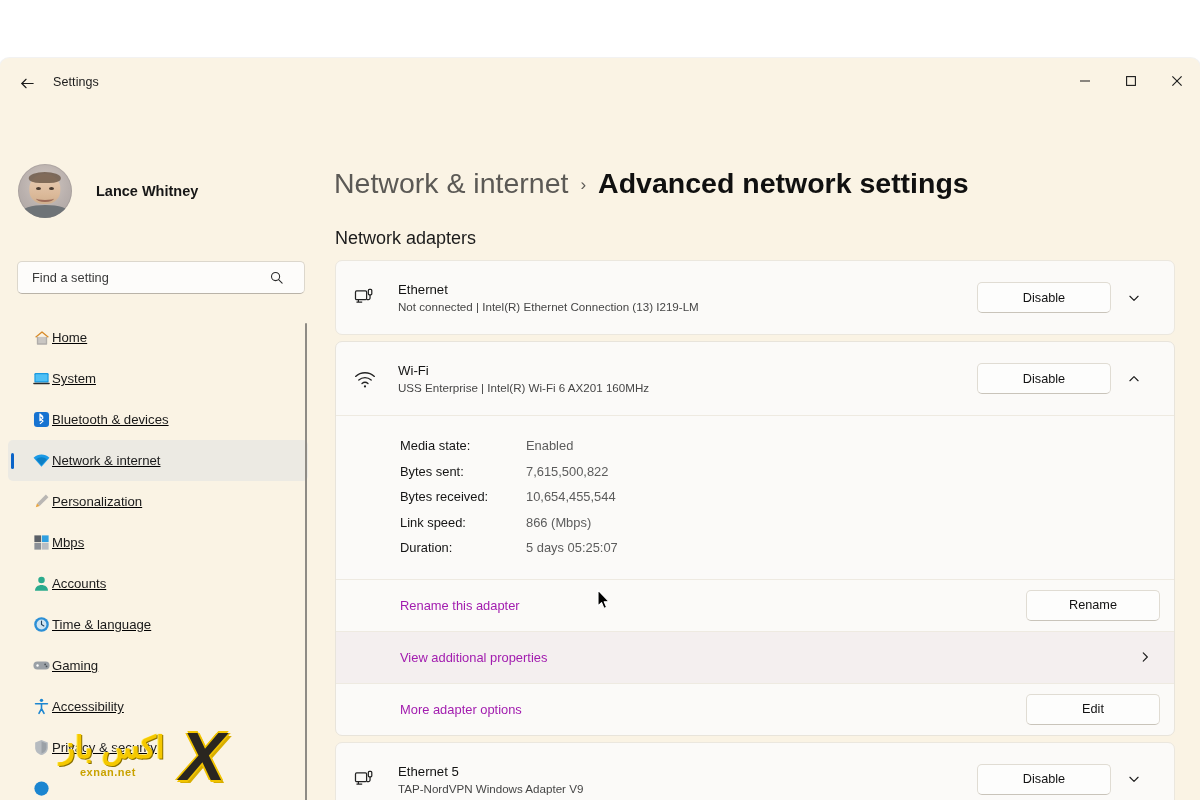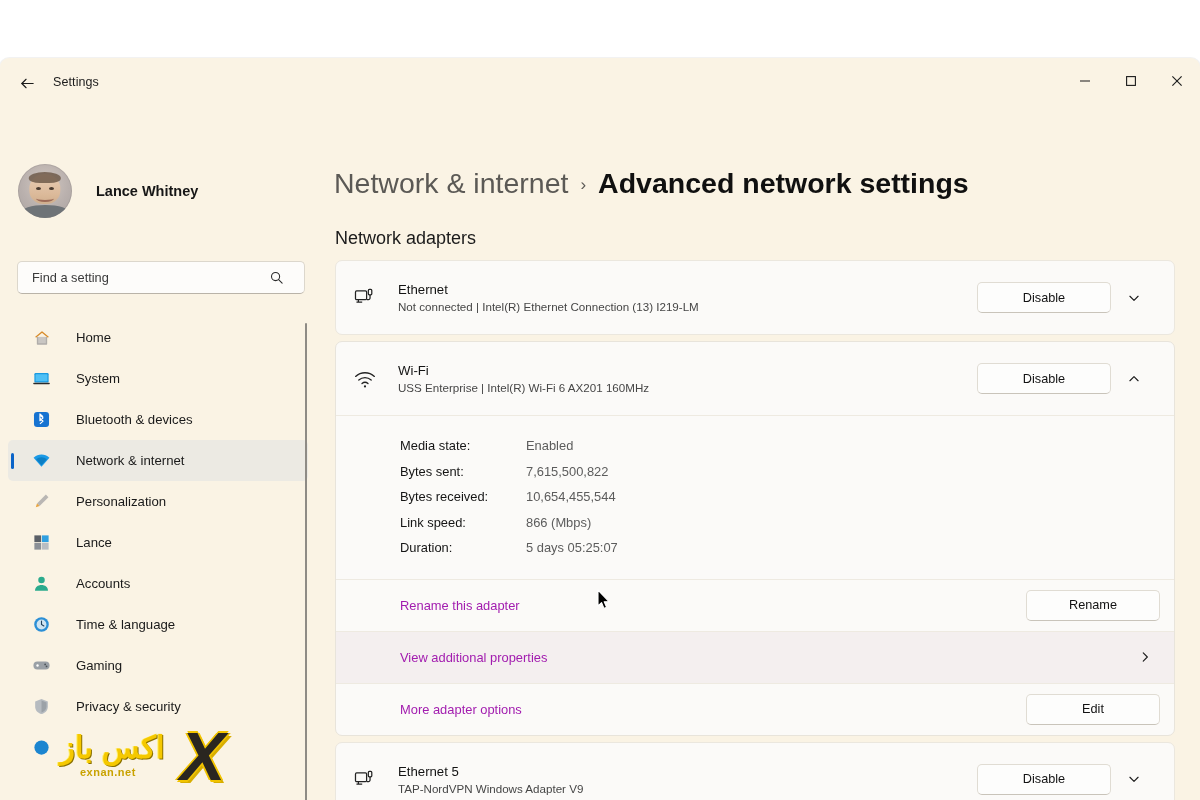--- a/index.html
+++ b/index.html
@@ -164,24 +164,25 @@
   .navlist {
     position: absolute;
     left: 8px; top: 207px;
     width: 300px;
   }
   .navitem {
     position: relative;
     height: 41px;
     display: flex;
     align-items: center;
-    gap: 25px;
+    gap: 1px;
     padding-left: 24px;
     border-radius: 5px;
     margin-bottom: 0px;
+    text-decoration: underline;
   }
   .navitem.active { background: #eceae3; }
   .navitem.active::before {
     content: "";
     position: absolute;
     left: 3px; top: 50%;
     transform: translateY(-50%);
     width: 3px; height: 16px;
     border-radius: 2px;
     background: #0a64c8;
@@ -498,21 +499,21 @@
 
         <div class="navitem">
           <span class="nicon">
             <svg width="19" height="19" viewBox="0 0 24 24">
               <rect x="3" y="3" width="8.5" height="8.5" fill="#5a5f66"></rect>
               <rect x="3" y="12.5" width="8.5" height="8.5" fill="#8b9097"></rect>
               <rect x="12.5" y="12.5" width="8.5" height="8.5" fill="#b9bdc2"></rect>
               <path d="M12.5 3h8.5v8.5h-8.5z" fill="#2f9fe0"></path>
             </svg>
           </span>
-          <span class="nlabel">Lance</span>
+          <span class="nlabel">Mbps</span>
         </div>
 
         <div class="navitem">
           <span class="nicon">
             <svg width="19" height="19" viewBox="0 0 24 24">
               <circle cx="12" cy="7.6" r="4.1" fill="#2aab8d"></circle>
               <path d="M3.8 21c0-4.5 3.7-7.2 8.2-7.2s8.2 2.7 8.2 7.2z" fill="#2aab8d"></path>
             </svg>
           </span>
           <span class="nlabel">Accounts</span>
@@ -534,20 +535,30 @@
             <svg width="19" height="19" viewBox="0 0 24 24">
               <rect x="1.8" y="7" width="20.4" height="10" rx="5" fill="#9aa0a6"></rect>
               <circle cx="7" cy="12" r="1.5" fill="#fff"></circle>
               <circle cx="16.6" cy="10.6" r="1.1" fill="#4b5157"></circle>
               <circle cx="18.4" cy="13.2" r="1.1" fill="#4b5157"></circle>
             </svg>
           </span>
           <span class="nlabel">Gaming</span>
         </div>
 
+        <div class="navitem">
+          <span class="nicon">
+            <svg width="19" height="19" viewBox="0 0 24 24" fill="none" stroke="#1b85d0" stroke-width="2" stroke-linecap="round">
+              <circle cx="12" cy="4.2" r="2.1" fill="#1b85d0" stroke="none"></circle>
+              <path d="M4.5 8.6h15"></path>
+              <path d="M12 8.6v6M12 14.6l-3.2 6M12 14.6l3.2 6"></path>
+            </svg>
+          </span>
+          <span class="nlabel">Accessibility</span>
+        </div>
 
         <div class="navitem">
           <span class="nicon">
             <svg width="19" height="19" viewBox="0 0 24 24">
               <path d="M12 2.6l8 3.2v6.1c0 5-3.4 8.6-8 9.5-4.6-.9-8-4.5-8-9.5V5.8z" fill="#b6bbc0"></path>
               <path d="M12 4.4l6.3 2.5v4.9c0 4-2.7 6.9-6.3 7.7z" fill="#9ba1a7"></path>
             </svg>
           </span>
           <span class="nlabel">Privacy &amp; security</span>
         </div>

